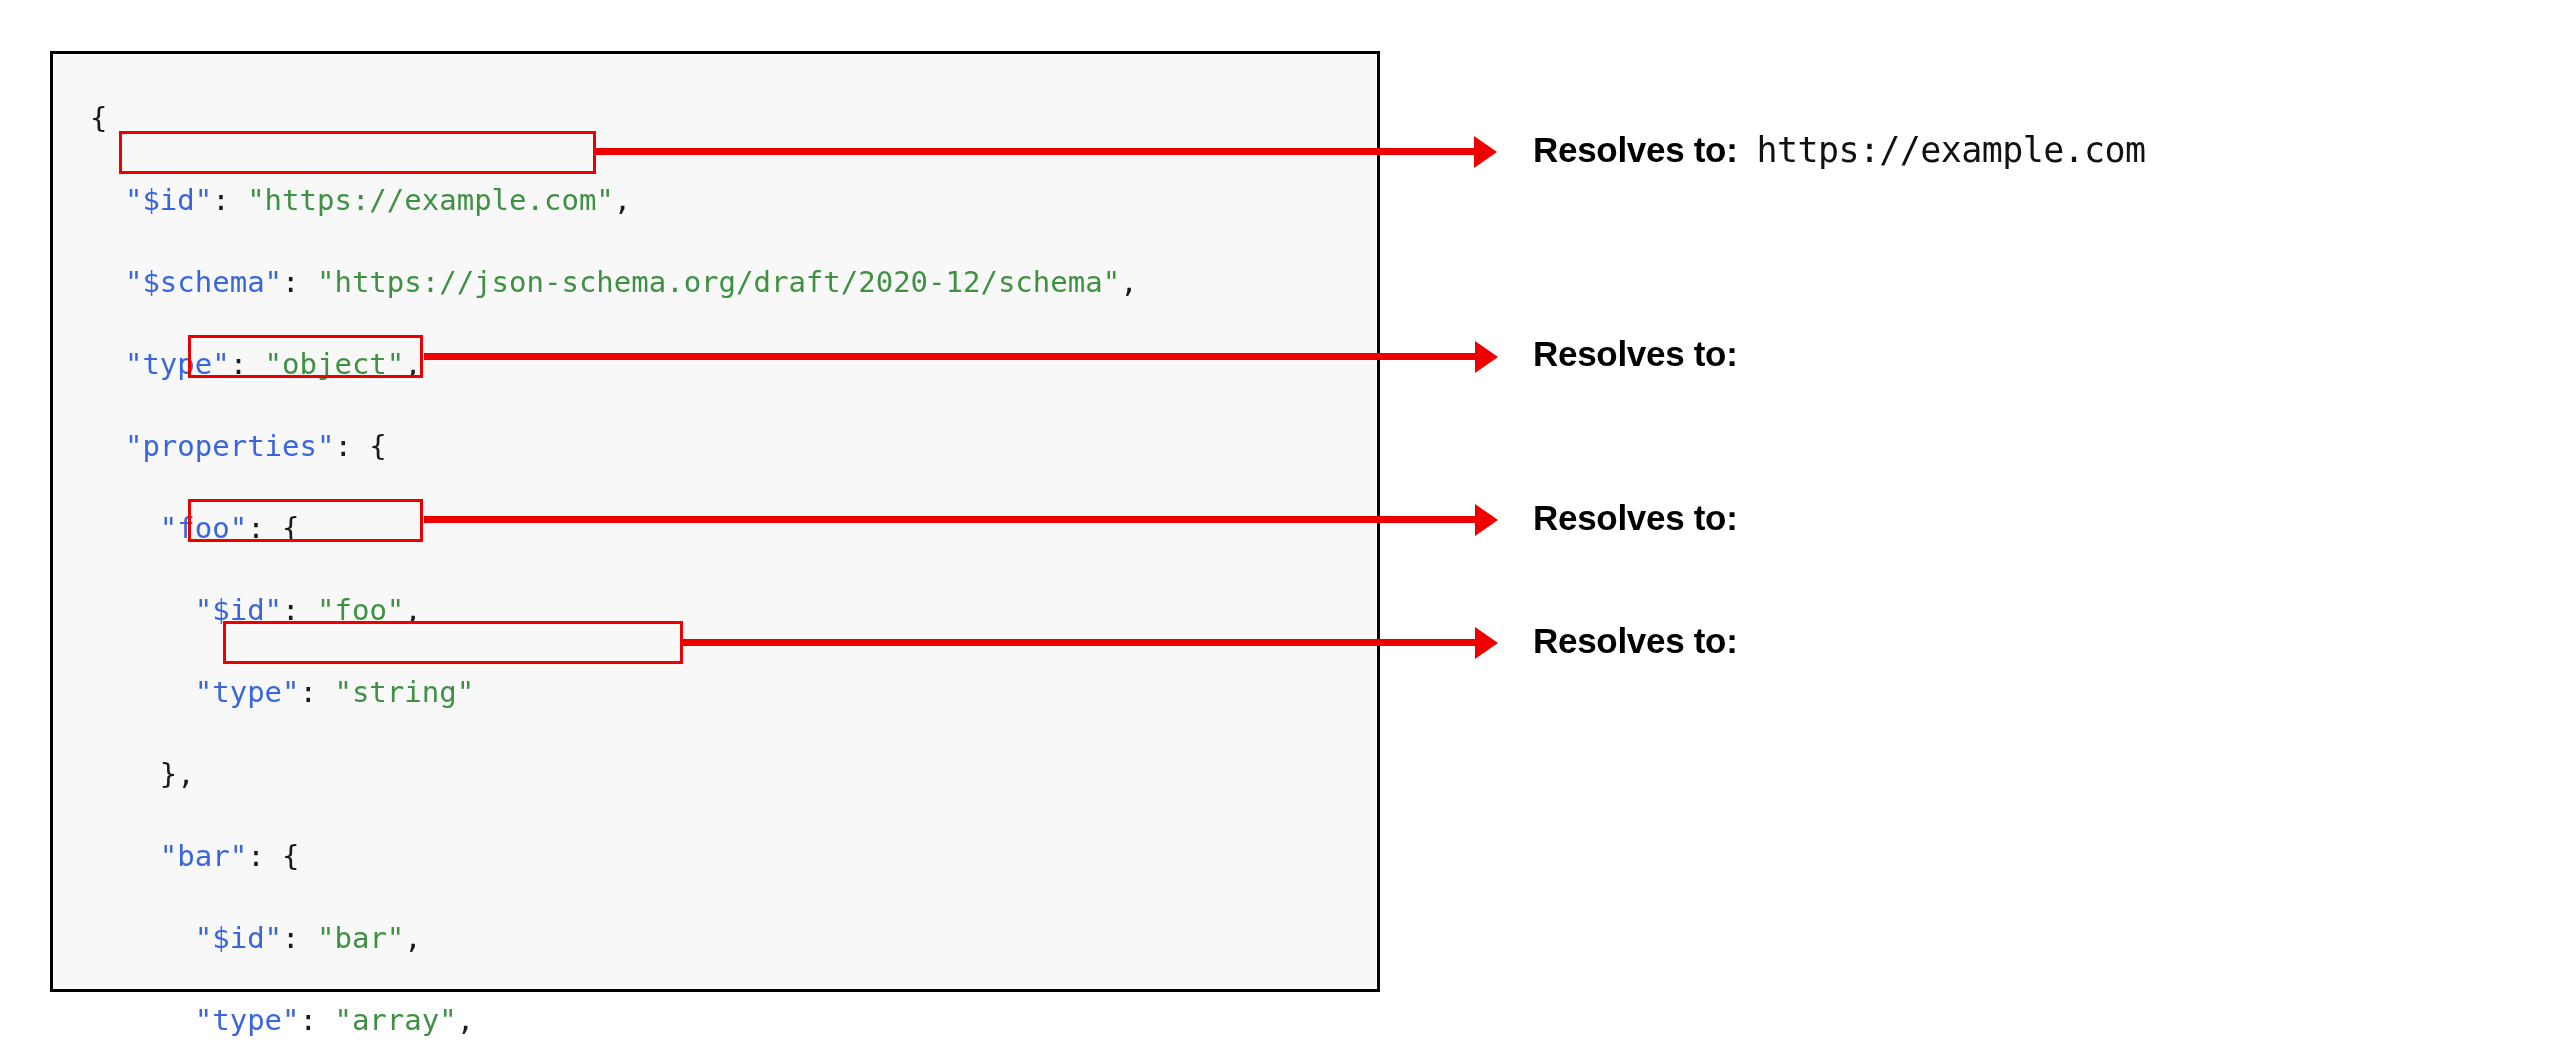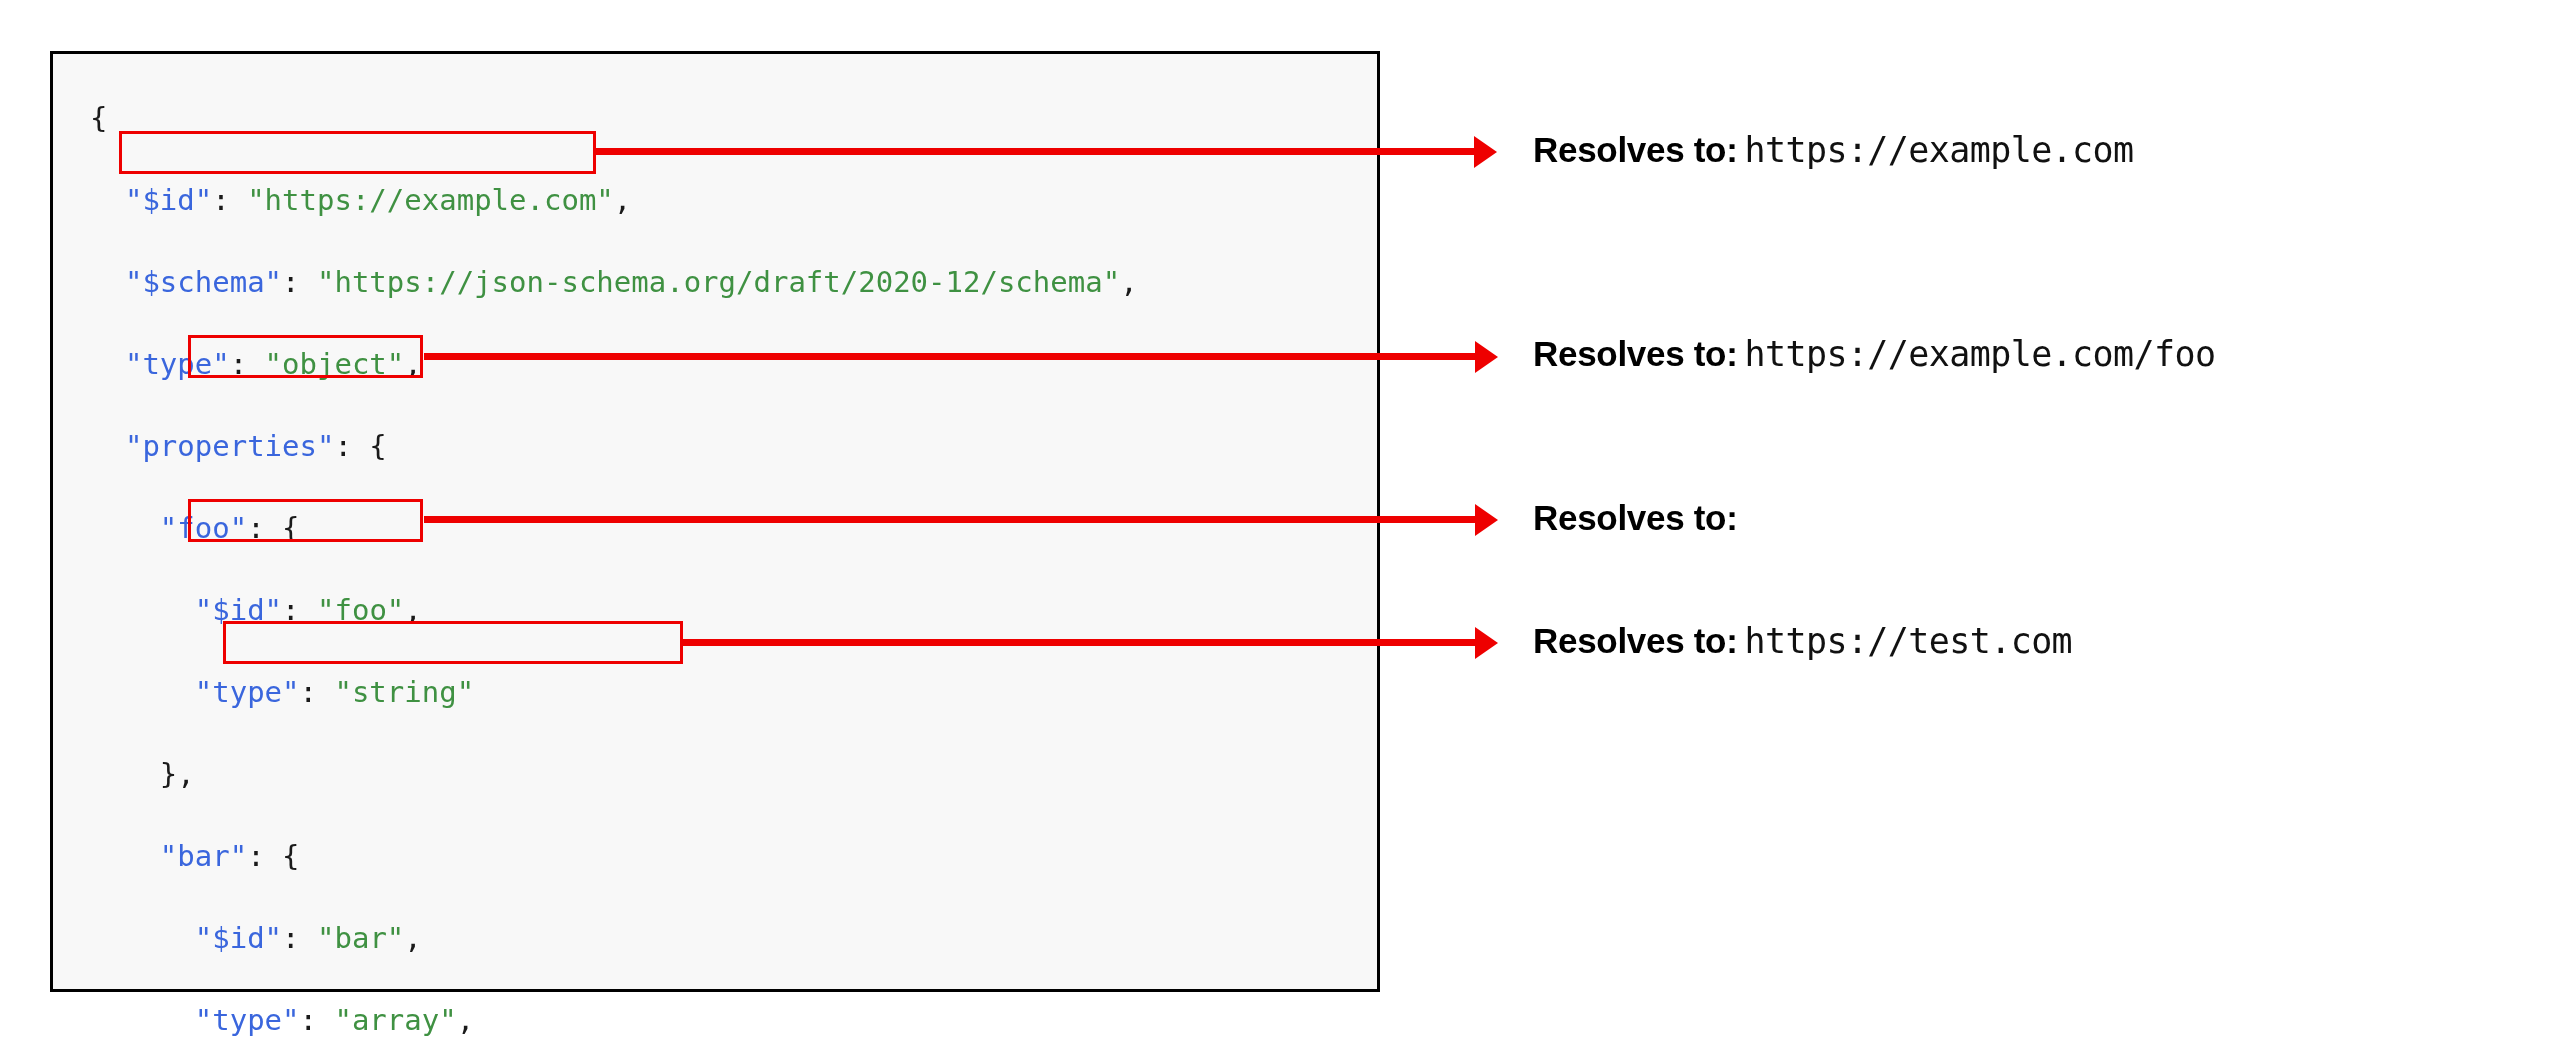--- a/index.html
+++ b/index.html
@@ -90,21 +90,21 @@
     font-family: "Liberation Sans", sans-serif;
     font-weight: bold;
     font-size: 35px;
     color: #000000;
     letter-spacing: -0.3px;
   }
   .resolve-url {
     font-family: "DejaVu Sans Mono", "Liberation Mono", monospace;
     font-size: 35px;
     color: #111111;
-    margin-left: 7px;
+    margin-left: 19px;
     letter-spacing: -0.6px;
   }
 </style>
 </head>
 <body>
 
 <div id="code-panel">
   <pre id="code-block"><span class="code-line"><span class="p">{</span></span>
 <span class="code-line"><span class="p">  </span><span class="k">"$id"</span><span class="p">: </span><span class="s">"https://example.com"</span><span class="p">,</span></span>
 <span class="code-line"><span class="p">  </span><span class="k">"$schema"</span><span class="p">: </span><span class="s">"https://json-schema.org/draft/2020-12/schema"</span><span class="p">,</span></span>
@@ -134,25 +134,23 @@
 
 <div id="annotation-layer">
     <div class="arrow" style="left: 596px; top: 148px; width: 880px; background: rgb(238, 0, 0);"></div>
     <div class="resolve-row" style="top: 130px;">
       <span class="resolve-label">Resolves to:</span>
       <span class="resolve-url">https://example.com</span>
     </div>
     <div class="arrow" style="left: 424px; top: 353px; width: 1053px; background: rgb(238, 0, 0);"></div>
     <div class="resolve-row" style="top: 334px;">
       <span class="resolve-label">Resolves to:</span>
-      <span class="resolve-url">https://example.com/foo</span>
     </div>
     <div class="arrow" style="left: 424px; top: 516px; width: 1053px; background: rgb(238, 0, 0);"></div>
     <div class="resolve-row" style="top: 498px;">
       <span class="resolve-label">Resolves to:</span>
     </div>
     <div class="arrow" style="left: 683px; top: 639px; width: 794px; background: rgb(238, 0, 0);"></div>
     <div class="resolve-row" style="top: 621px;">
       <span class="resolve-label">Resolves to:</span>
-      <span class="resolve-url">https://test.com</span>
     </div>
   </div>
 
 
 </body></html>

